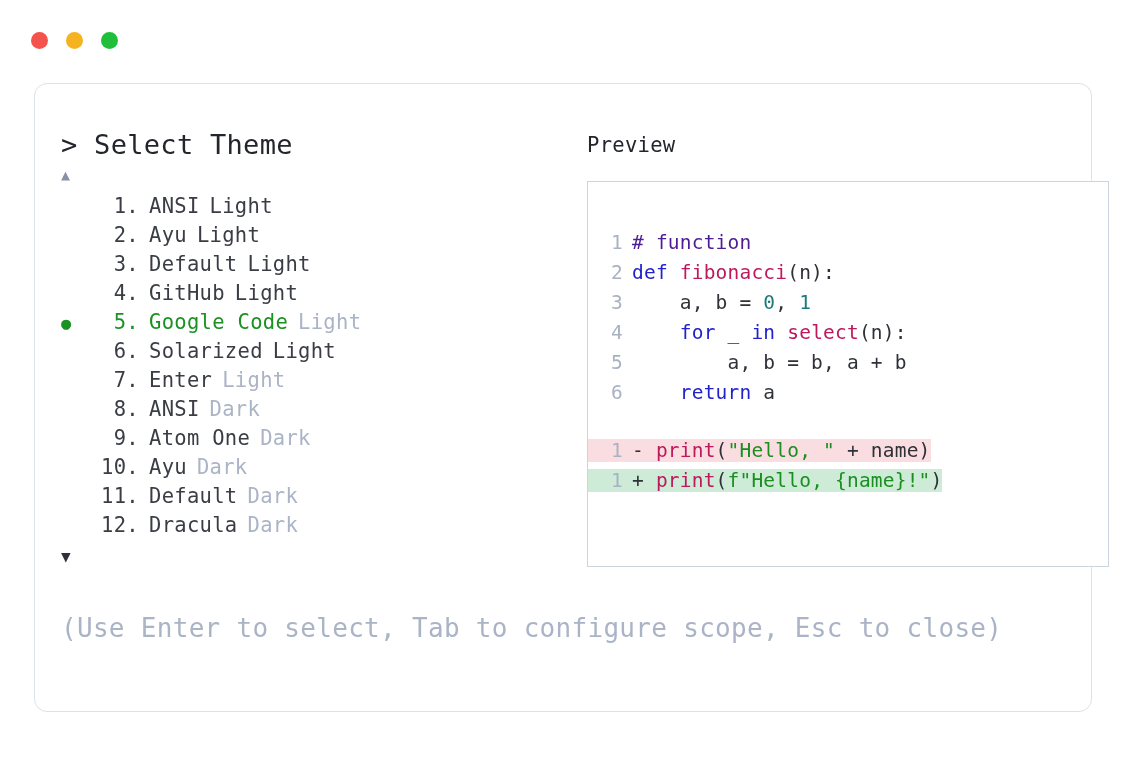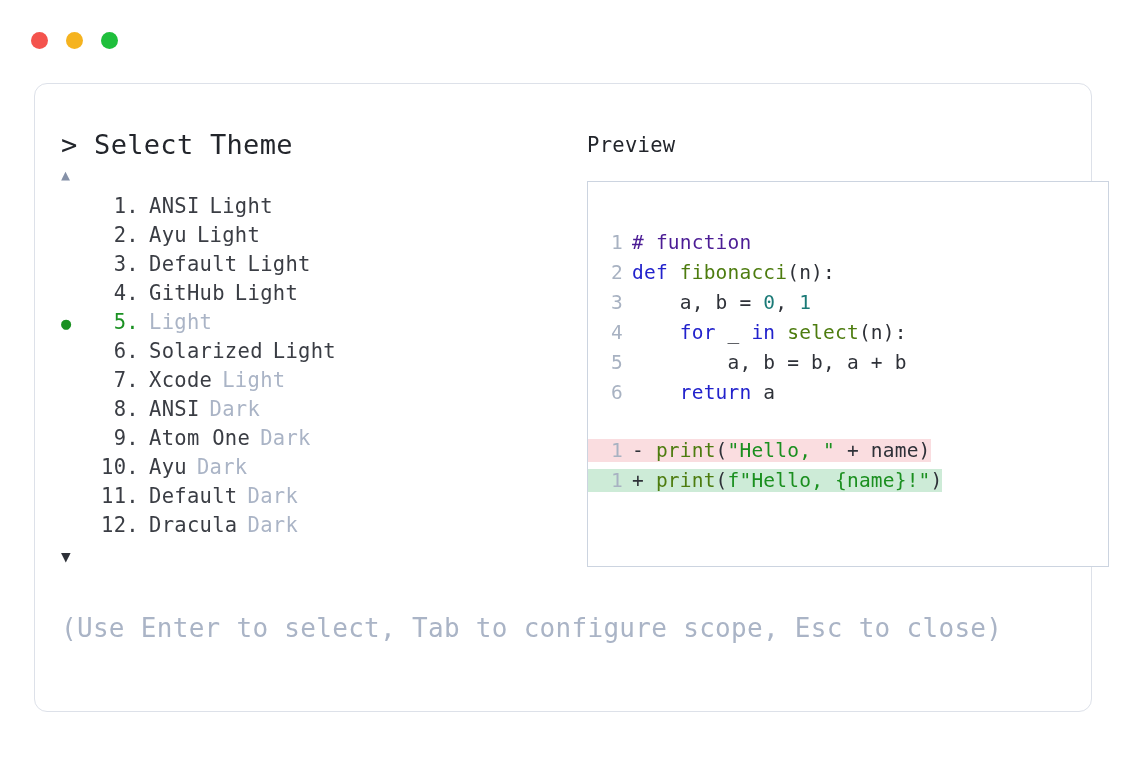--- a/index.html
+++ b/index.html
@@ -168,21 +168,21 @@
   .code-blank { height: 28px; }
 
   .diff-line .ln { color: #a8b2c2; }
   .diff-wrap { display: inline-flex; }
   .diff-minus { background: #fadde0; }
   .diff-plus  { background: #cdebd7; }
 
   
   .t-comment { color: #4c1d95; }
   .t-kw      { color: #2222cc; }
-  .t-fn      { color: #4d7c0f; }
+  .t-fn      { color: #be185d; }
   .t-num     { color: #1b7a77; }
   .t-str     { color: #1a8f1f; }
   .t-plain   { color: #2e3138; }
   .t-op      { color: #2e3138; }
 </style>
 </head>
 <body>
 
 <div class="window-dots">
   <span class="dot dot-red"></span>
@@ -197,23 +197,23 @@
 
       <div class="prompt-line">&gt; Select Theme</div>
 
       <div class="scroll-arrow up">▲</div>
 
       <div class="theme-list">
           <div class="theme-row"><span class="bullet-cell"></span><span class="num-cell">1.</span><span class="name-cell">ANSI</span><span class="mode-cell mode-dark">Light</span></div>
           <div class="theme-row"><span class="bullet-cell"></span><span class="num-cell">2.</span><span class="name-cell">Ayu</span><span class="mode-cell mode-dark">Light</span></div>
           <div class="theme-row"><span class="bullet-cell"></span><span class="num-cell">3.</span><span class="name-cell">Default</span><span class="mode-cell mode-dark">Light</span></div>
           <div class="theme-row"><span class="bullet-cell"></span><span class="num-cell">4.</span><span class="name-cell">GitHub</span><span class="mode-cell mode-dark">Light</span></div>
-          <div class="theme-row selected"><span class="bullet-cell">●</span><span class="num-cell">5.</span><span class="mode-cell mode-dim">Light</span></div>
+          <div class="theme-row selected"><span class="bullet-cell">●</span><span class="num-cell">5.</span><span class="name-cell">Google Code</span><span class="mode-cell mode-dim">Light</span></div>
           <div class="theme-row"><span class="bullet-cell"></span><span class="num-cell">6.</span><span class="name-cell">Solarized</span><span class="mode-cell mode-dark">Light</span></div>
-          <div class="theme-row"><span class="bullet-cell"></span><span class="num-cell">7.</span><span class="name-cell">Xcode</span><span class="mode-cell mode-dim">Light</span></div>
+          <div class="theme-row"><span class="bullet-cell"></span><span class="num-cell">7.</span><span class="name-cell">Enter</span><span class="mode-cell mode-dim">Light</span></div>
           <div class="theme-row"><span class="bullet-cell"></span><span class="num-cell">8.</span><span class="name-cell">ANSI</span><span class="mode-cell mode-dim">Dark</span></div>
           <div class="theme-row"><span class="bullet-cell"></span><span class="num-cell">9.</span><span class="name-cell">Atom One</span><span class="mode-cell mode-dim">Dark</span></div>
           <div class="theme-row"><span class="bullet-cell"></span><span class="num-cell">10.</span><span class="name-cell">Ayu</span><span class="mode-cell mode-dim">Dark</span></div>
           <div class="theme-row"><span class="bullet-cell"></span><span class="num-cell">11.</span><span class="name-cell">Default</span><span class="mode-cell mode-dim">Dark</span></div>
           <div class="theme-row"><span class="bullet-cell"></span><span class="num-cell">12.</span><span class="name-cell">Dracula</span><span class="mode-cell mode-dim">Dark</span></div>
         </div>
 
       <div class="scroll-arrow down">▼</div>
     </div>
 

